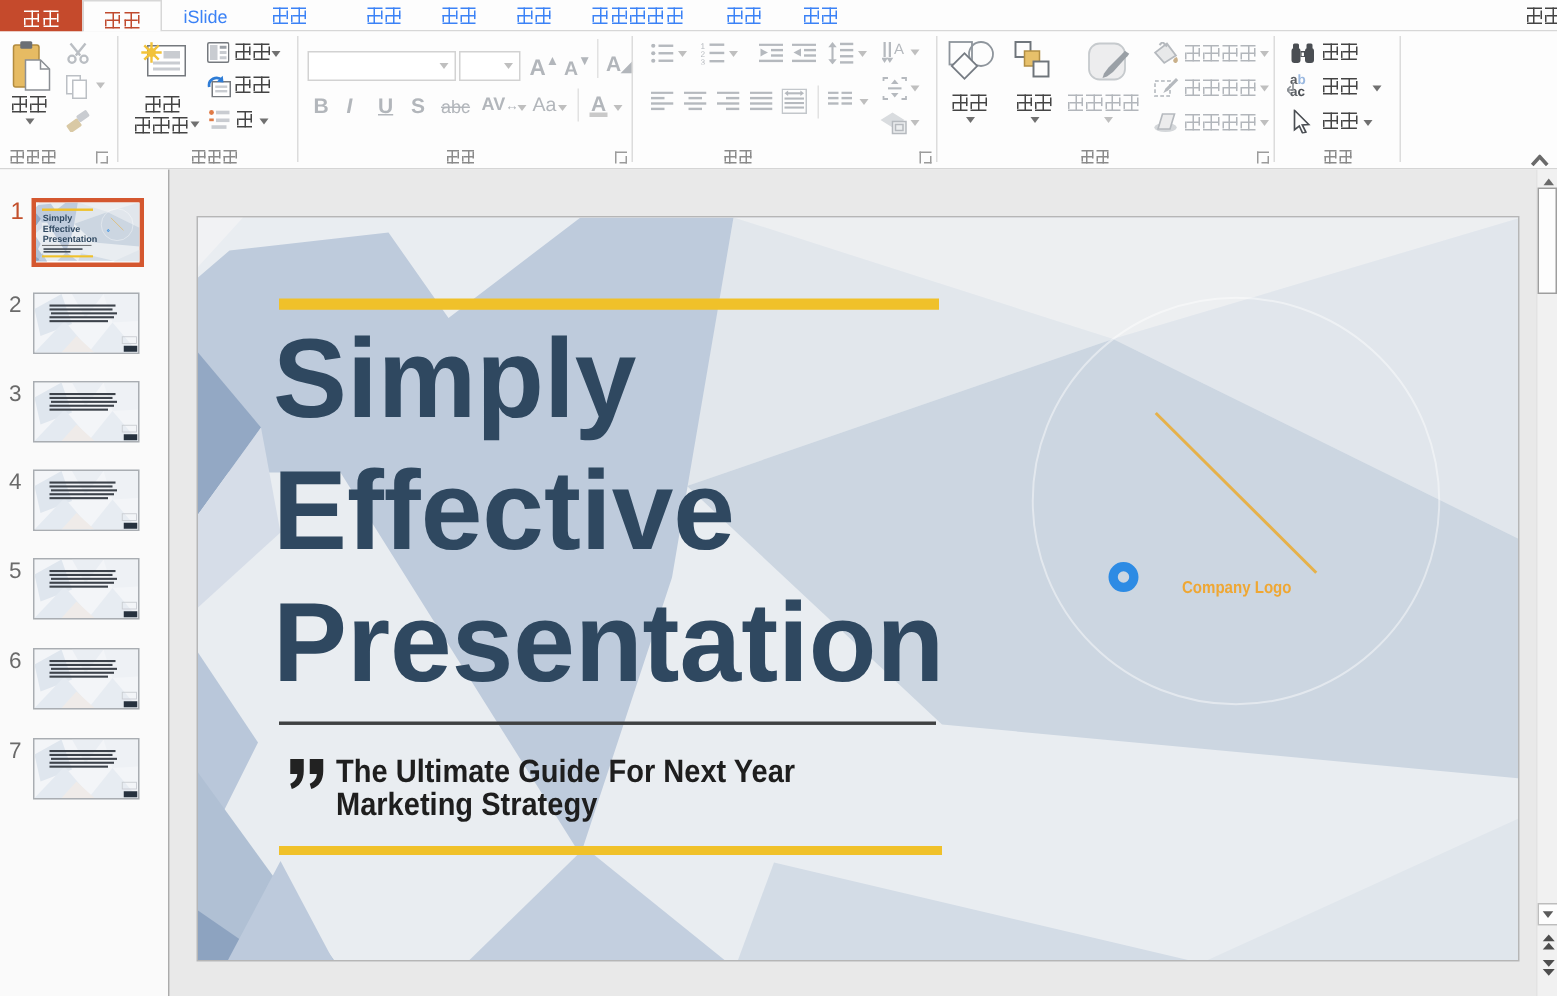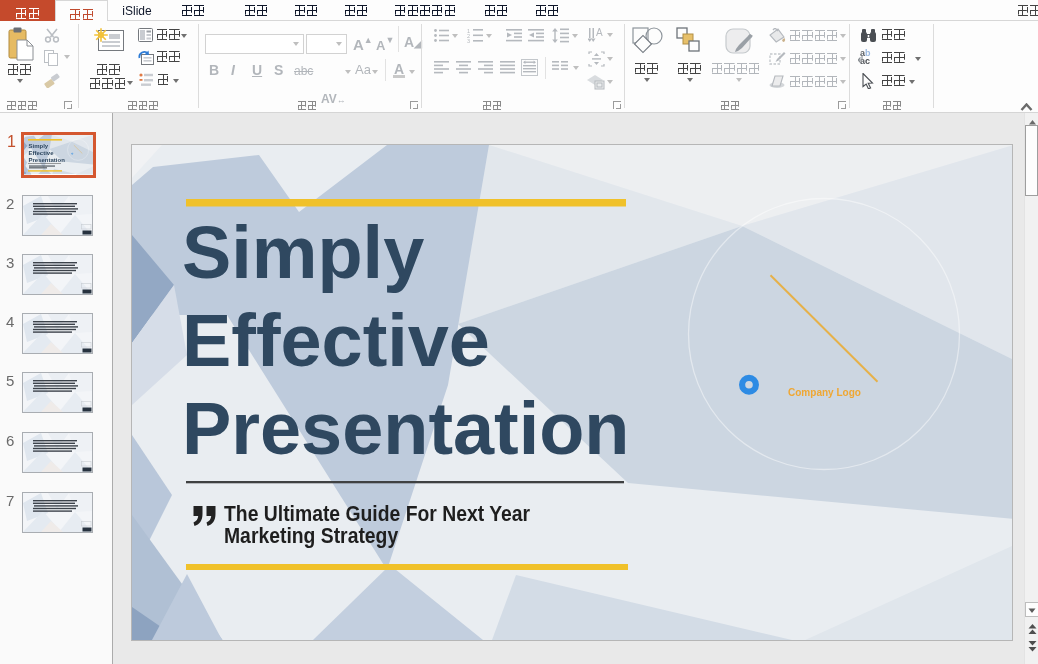--- a/index.html
+++ b/index.html
@@ -16,21 +16,21 @@
  linear-gradient(currentColor,currentColor);
 background-repeat:no-repeat;
 background-position:50% 0,50% 48%,50% 100%,50% 50%,0 70%,100% 25%;
 background-size:100% 1.1px,88% 1.1px,100% 1.1px,1.1px 100%,1.1px 42%,1.1px 52%;}
 .c.s9{width:8.6px;height:9.2px;margin:0 0.9px;}
 
 #tabbar{position:absolute;left:0;top:0;width:1038px;height:21px;background:#fdfdfd;}
 #tabbar .bline{position:absolute;left:0;top:20px;width:1038px;height:1px;background:#d7d7d7;}
 #filetab{position:absolute;left:0;top:0;width:55px;height:21px;background:#c54a2c;color:#fff;text-align:center;padding-top:4px;}
 #hometab{position:absolute;left:55px;top:0;width:53px;height:21px;background:#fdfdfd;border:1px solid #d7d7d7;border-bottom:none;color:#c04a2e;text-align:center;padding-top:4px;}
-.tab{position:absolute;top:0;height:21px;color:#0f172a;text-align:center;padding-top:4px;font-size:12px;}
+.tab{position:absolute;top:0;height:21px;color:#3b82f6;text-align:center;padding-top:4px;font-size:12px;}
 
 #ribbon{position:absolute;left:0;top:21px;width:1038px;height:92px;background:#fdfdfd;border-bottom:1px solid #d5d5d5;}
 .gsep{position:absolute;top:3px;height:84px;width:1px;background:#dcdcdc;}
 .glabel{position:absolute;top:78px;height:12px;font-size:11px;color:#8a8a8a;text-align:center;}
 .launch{position:absolute;top:80px;width:8px;height:8px;border-left:1px solid #9b9b9b;border-top:1px solid #9b9b9b;}
 .launch:after{content:"";position:absolute;left:2px;top:2px;width:4px;height:4px;border-right:1.4px solid #9b9b9b;border-bottom:1.4px solid #9b9b9b;}
 .btxt{position:absolute;font-size:12px;color:#444;}
 .gtxt{position:absolute;font-size:12px;color:#b2b6bb;}
 .drop{position:absolute;width:0;height:0;border-left:3.4px solid transparent;border-right:3.4px solid transparent;border-top:4px solid #707070;}
 .dropg{position:absolute;width:0;height:0;border-left:3.4px solid transparent;border-right:3.4px solid transparent;border-top:4px solid #bfbfbf;}
@@ -201,21 +201,21 @@
     <div class="dropg" style="left:336px;top:21px;"></div>
     <div class="gtxt" style="left:353px;top:14px;font-size:15px;font-weight:bold;">A<span style="font-size:9px;vertical-align:7px;">▲</span></div>
     <div class="gtxt" style="left:376px;top:14px;font-size:13px;font-weight:bold;">A<span style="font-size:9px;vertical-align:7px;">▼</span></div>
     <div class="abs" style="left:398px;top:5px;width:1px;height:26px;background:#e2e2e2;"></div>
     <div class="gtxt" style="left:404px;top:13px;font-size:14px;font-weight:bold;">A<span style="font-size:10px;">◢</span></div>
     <div class="gtxt" style="left:209px;top:41px;font-size:14px;font-weight:bold;">B</div>
     <div class="gtxt" style="left:231px;top:41px;font-size:14px;font-weight:bold;font-style:italic;">I</div>
     <div class="gtxt" style="left:252px;top:41px;font-size:14px;font-weight:bold;text-decoration:underline;">U</div>
     <div class="gtxt" style="left:274px;top:41px;font-size:14px;font-weight:bold;">S</div>
     <div class="gtxt" style="left:294px;top:43px;font-size:12px;text-decoration:line-through;text-align:center;">abc</div>
-    <div class="gtxt" style="left:321px;top:41px;font-size:12px;font-weight:bold;margin-top:30px;">AV<span style="font-size:9px;">↔</span></div>
+    <div class="gtxt" style="left:321px;top:41px;font-size:12px;font-weight:bold;">AV<span style="font-size:9px;">↔</span></div>
     <div class="dropg" style="left:345px;top:49px;"></div>
     <div class="gtxt" style="left:355px;top:41px;font-size:13px;">Aa</div>
     <div class="dropg" style="left:372px;top:49px;"></div>
     <div class="abs" style="left:385px;top:38px;width:1px;height:22px;background:#e2e2e2;"></div>
     <div class="gtxt" style="left:394px;top:40px;font-size:14px;font-weight:bold;">A</div>
     <div class="abs" style="left:393px;top:54px;width:12px;height:3px;background:#c9c9c9;"></div>
     <div class="dropg" style="left:409px;top:49px;"></div>
     <div class="glabel" style="left:285px;width:44px;"><b class="c s9"></b><b class="c s9"></b></div>
     <div class="launch" style="left:410px;"></div>
   </div>

